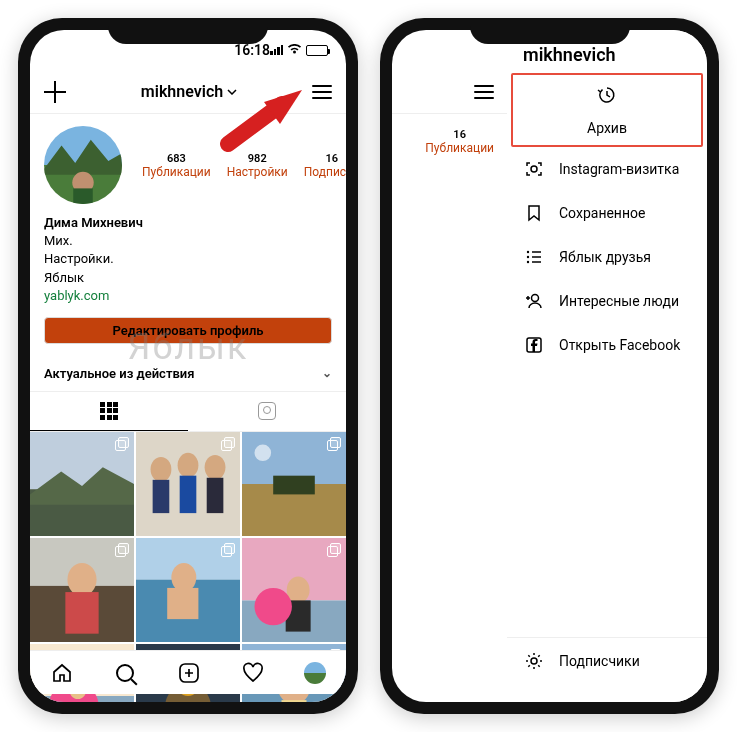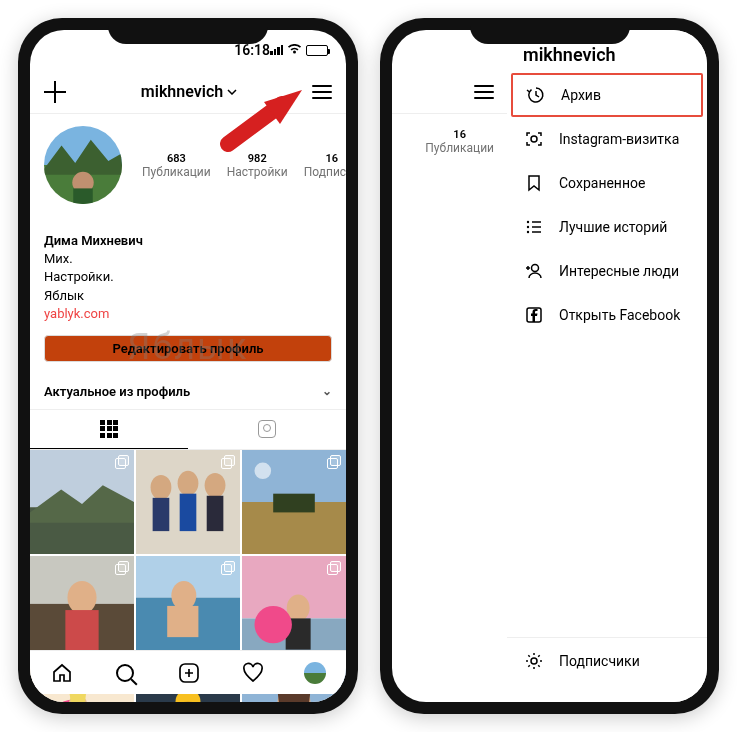--- a/index.html
+++ b/index.html
@@ -28,24 +28,24 @@
 .plus::before,.plus::after{content:'';position:absolute;background:#000;}
 .plus::before{left:50%;top:0;width:2px;height:100%;transform:translateX(-50%);}
 .plus::after{top:50%;left:0;height:2px;width:100%;transform:translateY(-50%);}
 .profile-section{padding:12px 14px;}
 .profile-top{display:flex;align-items:center;gap:20px;}
 .avatar{width:78px;height:78px;border-radius:50%;overflow:hidden;flex-shrink:0;}
 .avatar-svg{width:100%;height:100%;}
 .stats{display:flex;gap:16px;flex:1;justify-content:space-between;}
 .stat{text-align:center;}
 .stat-num{font-size:11px;font-weight:600;}
-.stat-label{font-size:12px;color:#737373;}
-.bio{margin-top:28px;font-size:13px;line-height:1.4;}
+.stat-label{font-size:12px;color:#c2410c;}
+.bio{margin-top:10px;font-size:13px;line-height:1.4;}
 .bio-name{font-weight:600;}
-.bio-link{color:#ef4444;}
+.bio-link{color:#15803d;}
 .edit-btn{width:100%;margin-top:12px;padding:5px;border:1px solid #dbdbdb;border-radius:4px;background:#c2410c;font-size:13px;font-weight:600;text-align:center;}
 .stories{display:flex;align-items:center;justify-content:space-between;padding:10px 14px;font-size:13px;font-weight:600;border-bottom:1px solid #eee;}
 .chevron{font-size:12px;color:#555;}
 .tabs{display:flex;height:40px;border-bottom:1px solid #eee;}
 .tab{flex:1;display:flex;align-items:center;justify-content:center;}
 .tab.active{border-bottom:1.5px solid #000;}
 .gridicon{width:18px;height:18px;display:grid;grid-template-columns:repeat(3,1fr);grid-template-rows:repeat(3,1fr);gap:1.5px;}
 .gridicon span{background:#555;}
 .tab.active .gridicon span{background:#000;}
 .tagicon{width:18px;height:18px;border:1.5px solid #999;border-radius:4px;position:relative;}
@@ -65,21 +65,21 @@
 .red-arrow{position:absolute;top:56px;right:36px;z-index:50;pointer-events:none;}
 .watermark{position:absolute;top:296px;left:50%;transform:translate(-50%,0);font-size:36px;color:rgba(130,130,130,.35);font-weight:400;letter-spacing:2px;z-index:60;pointer-events:none;}
 
 .menu-open .screen{background:#fff;}
 .menu-panel{position:absolute;top:0;right:0;bottom:0;width:200px;background:#fff;z-index:40;}
 .leftovers{position:absolute;top:40px;left:0;width:116px;}
 .leftovers .header2{height:44px;display:flex;align-items:center;justify-content:flex-end;padding:0 14px;border-bottom:1px solid #eee;}
 .leftovers .stats2{display:flex;justify-content:flex-end;padding:14px 14px 0 0;}
 .menu-header{padding:14px 16px 8px 16px;font-size:18px;font-weight:600;}
 .menu-item{display:flex;align-items:center;gap:14px;padding:11px 16px;font-size:14px;}
-.menu-item.highlighted{border:2px solid #e74c3c;margin:0 4px;border-radius:2px;padding:9px 12px;}
+.menu-item.highlighted{border:2px solid #e74c3c;margin:0 4px;border-radius:2px;padding:9px 12px;flex-direction:column;}
 .menu-icon{width:22px;height:22px;display:flex;align-items:center;justify-content:center;flex-shrink:0;}
 .settings-row{position:absolute;bottom:18px;left:0;right:0;padding:12px 16px;display:flex;align-items:center;gap:14px;font-size:14px;border-top:1px solid #eee;}
 </style>
 </head>
 <body>
 
 <div class="phone">
   <div class="notch"></div>
   <div class="screen">
     <div class="statusbar">
@@ -154,21 +154,21 @@
         <div class="bio-name">Дима Михневич</div>
         <div>Мих.</div>
         <div>Настройки.</div>
         <div>Яблык</div>
         <div class="bio-link">yablyk.com</div>
       </div>
       <div class="edit-btn">Редактировать профиль</div>
     </div>
 
     <div class="stories">
-      <span>Актуальное из профиль</span>
+      <span>Актуальное из действия</span>
       <span class="chevron">⌄</span>
     </div>
 
     <div class="tabs">
       <div class="tab active">
         <span class="gridicon">
             <span></span>
             <span></span>
             <span></span>
             <span></span>
@@ -374,21 +374,21 @@
         <span class="menu-icon">
             <svg width="22" height="22" viewBox="0 0 22 22">
               <circle cx="5" cy="6" r="1.2" fill="#000"></circle>
               <path d="M9 6 L18 6" stroke="#000" stroke-width="1.5"></path>
               <circle cx="5" cy="11" r="1.2" fill="#000"></circle>
               <path d="M9 11 L18 11" stroke="#000" stroke-width="1.5"></path>
               <circle cx="5" cy="16" r="1.2" fill="#000"></circle>
               <path d="M9 16 L18 16" stroke="#000" stroke-width="1.5"></path>
             </svg>
           </span>
-        <span>Лучшие историй</span>
+        <span>Яблык друзья</span>
       </div>
       <div class="menu-item">
         <span class="menu-icon">
             <svg width="22" height="22" viewBox="0 0 22 22">
               <circle cx="12" cy="8" r="3.5" fill="none" stroke="#000" stroke-width="1.5"></circle>
               <path d="M6 18 A6 5 0 0 1 18 18" fill="none" stroke="#000" stroke-width="1.5"></path>
               <path d="M3 8 L7 8 M5 6 L5 10" stroke="#000" stroke-width="1.5"></path>
             </svg>
           </span>
         <span>Интересные люди</span>

